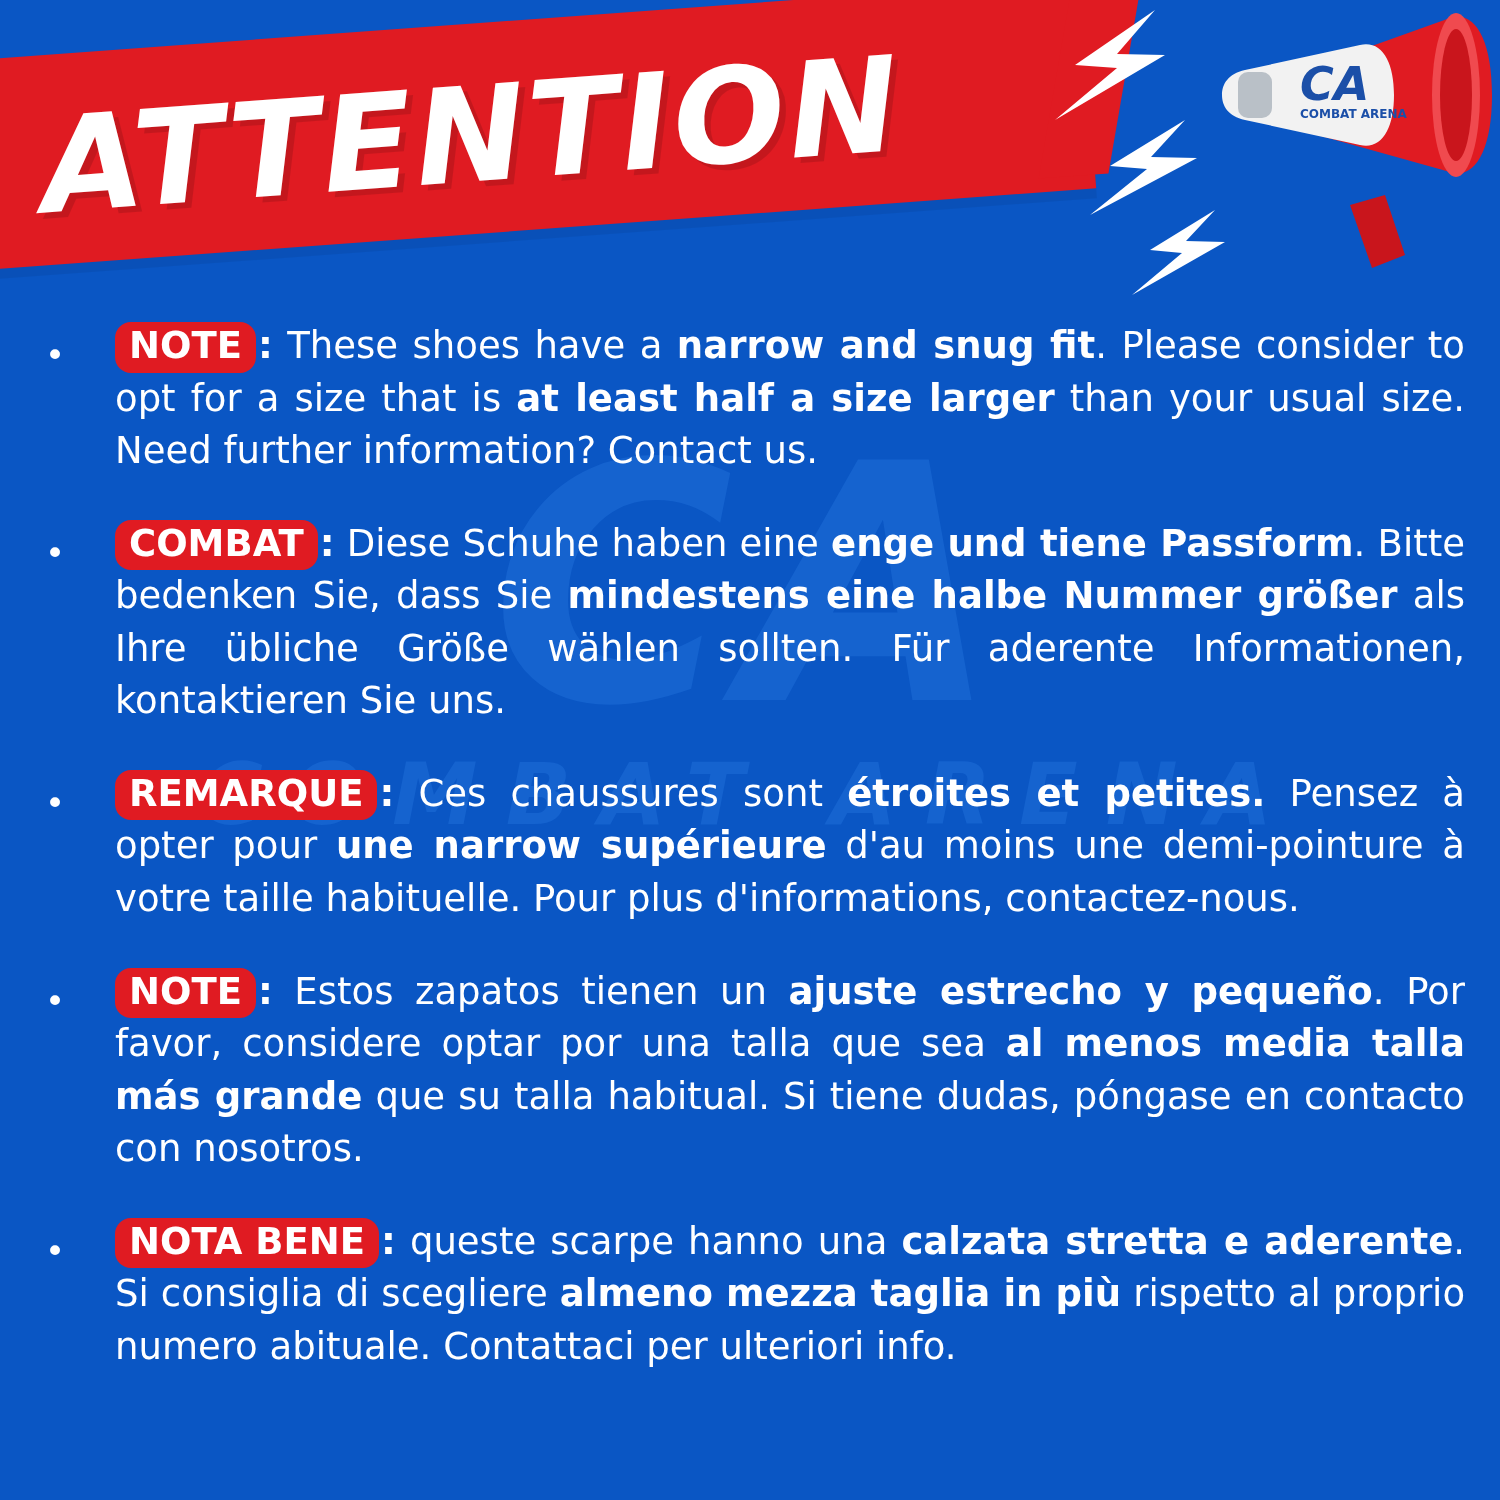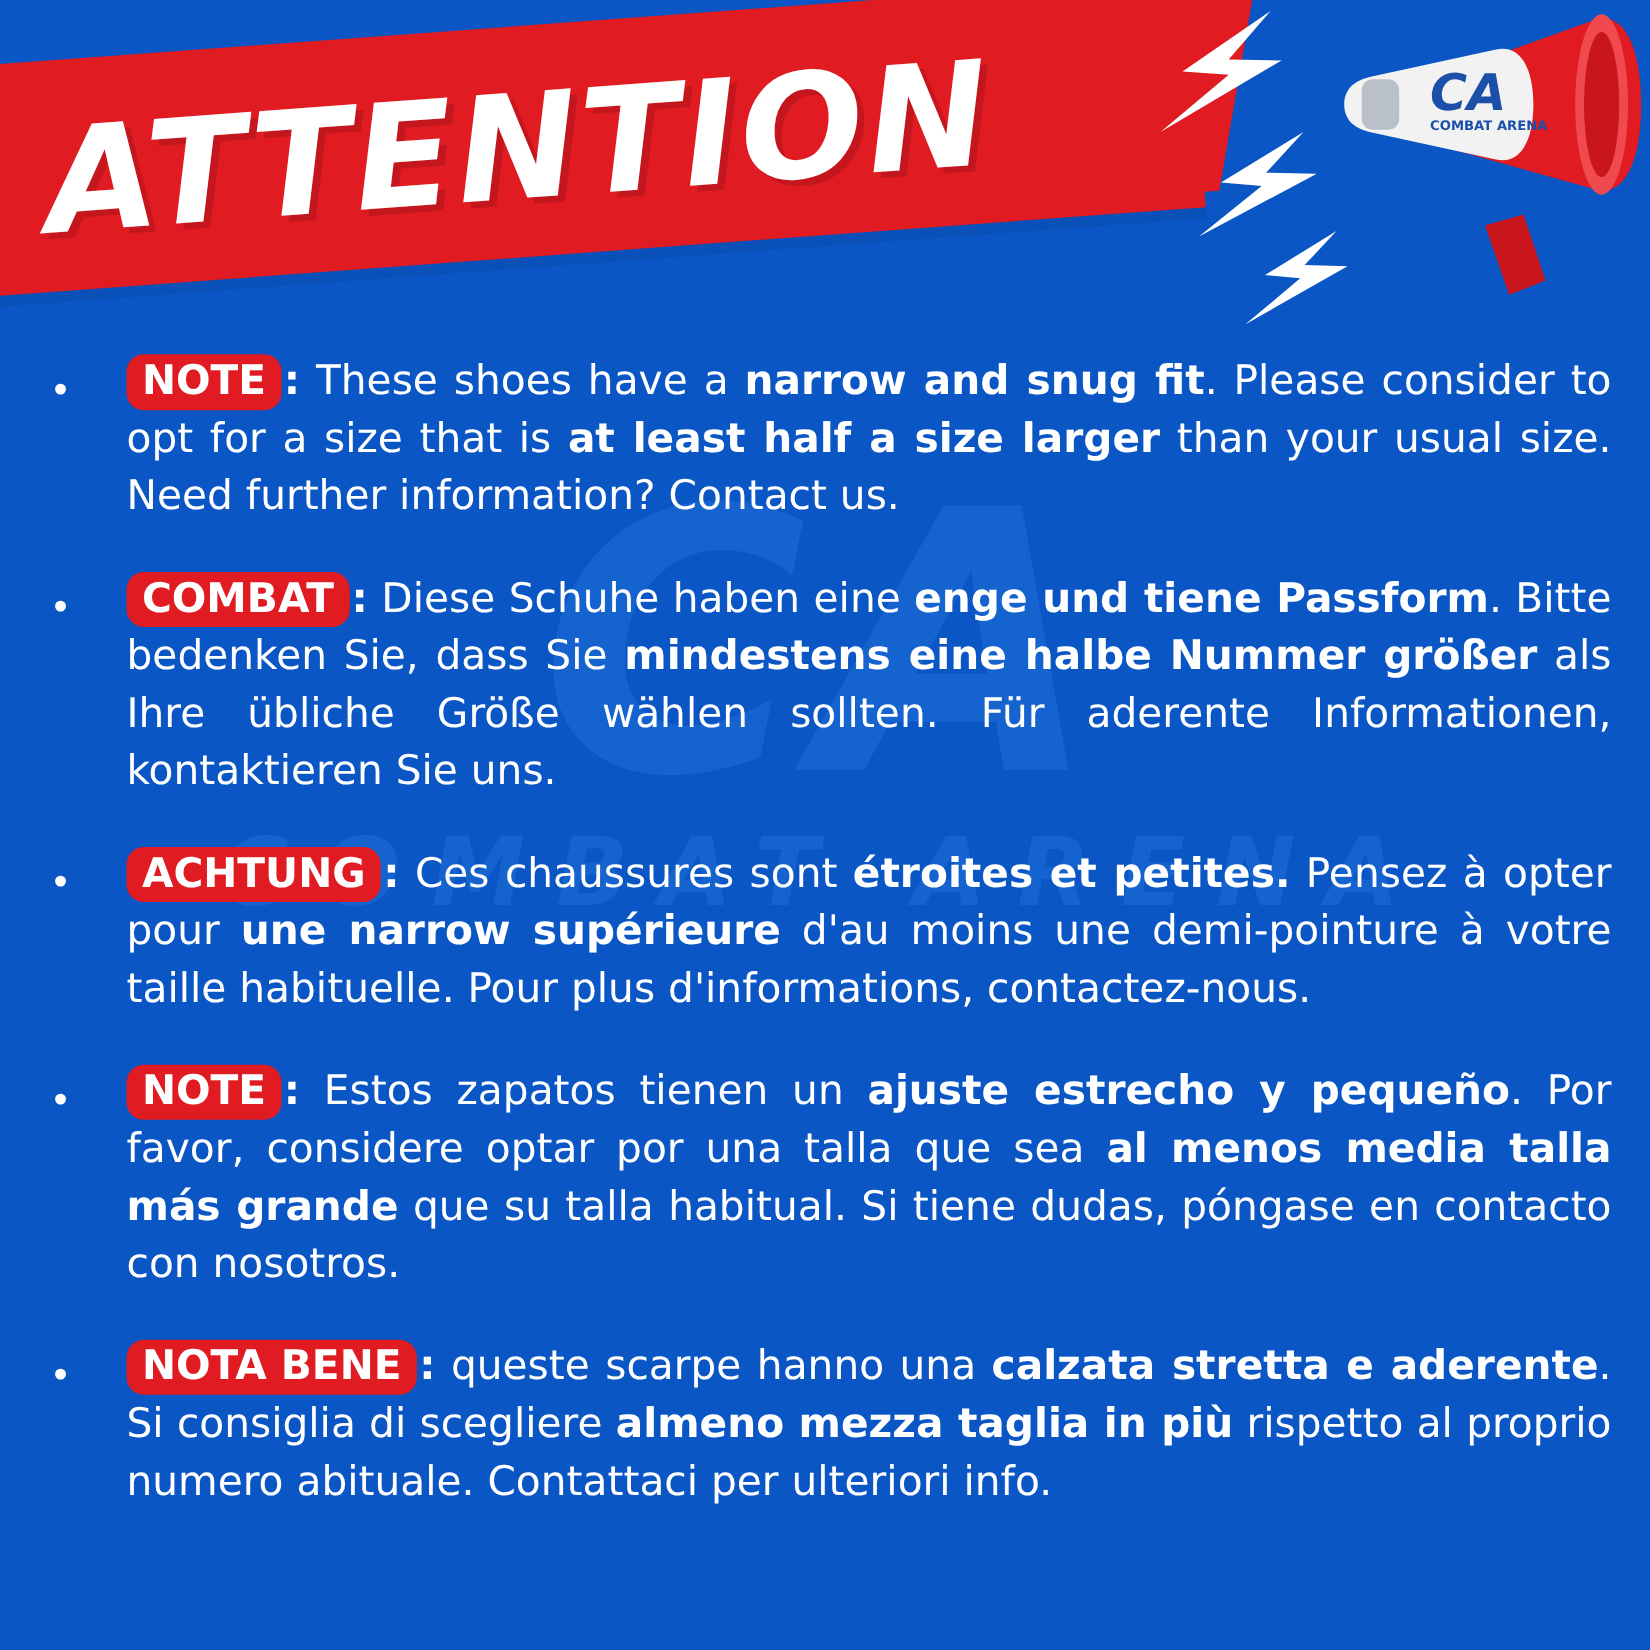--- a/index.html
+++ b/index.html
@@ -193,21 +193,21 @@
     <div class="note-item">
       <div class="bullet">•</div>
       <div class="note-body">
         <span class="tag">COMBAT</span><span class="sep">:</span><span> Diese Schuhe haben eine </span><span class="b">enge und tiene Passform</span><span>. Bitte bedenken Sie, dass Sie </span><span class="b">mindestens eine halbe Nummer größer</span><span> als Ihre übliche Größe wählen sollten. Für aderente Informationen, kontaktieren Sie uns.</span>
       </div>
     </div>
 
     <div class="note-item">
       <div class="bullet">•</div>
       <div class="note-body">
-        <span class="tag">ACHTUNG</span><span class="sep">:</span><span>  Ces chaussures sont </span><span class="b">étroites et petites.</span><span> Pensez à opter pour </span><span class="b">une narrow supérieure</span><span> d'au moins une demi-pointure à votre taille habituelle. Pour plus d'informations, contactez-nous.</span>
+        <span class="tag">REMARQUE</span><span class="sep">:</span><span>  Ces chaussures sont </span><span class="b">étroites et petites.</span><span> Pensez à opter pour </span><span class="b">une narrow supérieure</span><span> d'au moins une demi-pointure à votre taille habituelle. Pour plus d'informations, contactez-nous.</span>
       </div>
     </div>
 
     <div class="note-item">
       <div class="bullet">•</div>
       <div class="note-body">
         <span class="tag">NOTE</span><span class="sep">:</span><span> Estos zapatos tienen un </span><span class="b">ajuste estrecho y pequeño</span><span>. Por favor, considere optar por una talla que sea </span><span class="b">al menos media talla más grande</span><span> que su talla habitual.  Si tiene dudas, póngase en contacto con nosotros.</span>
       </div>
     </div>
 

